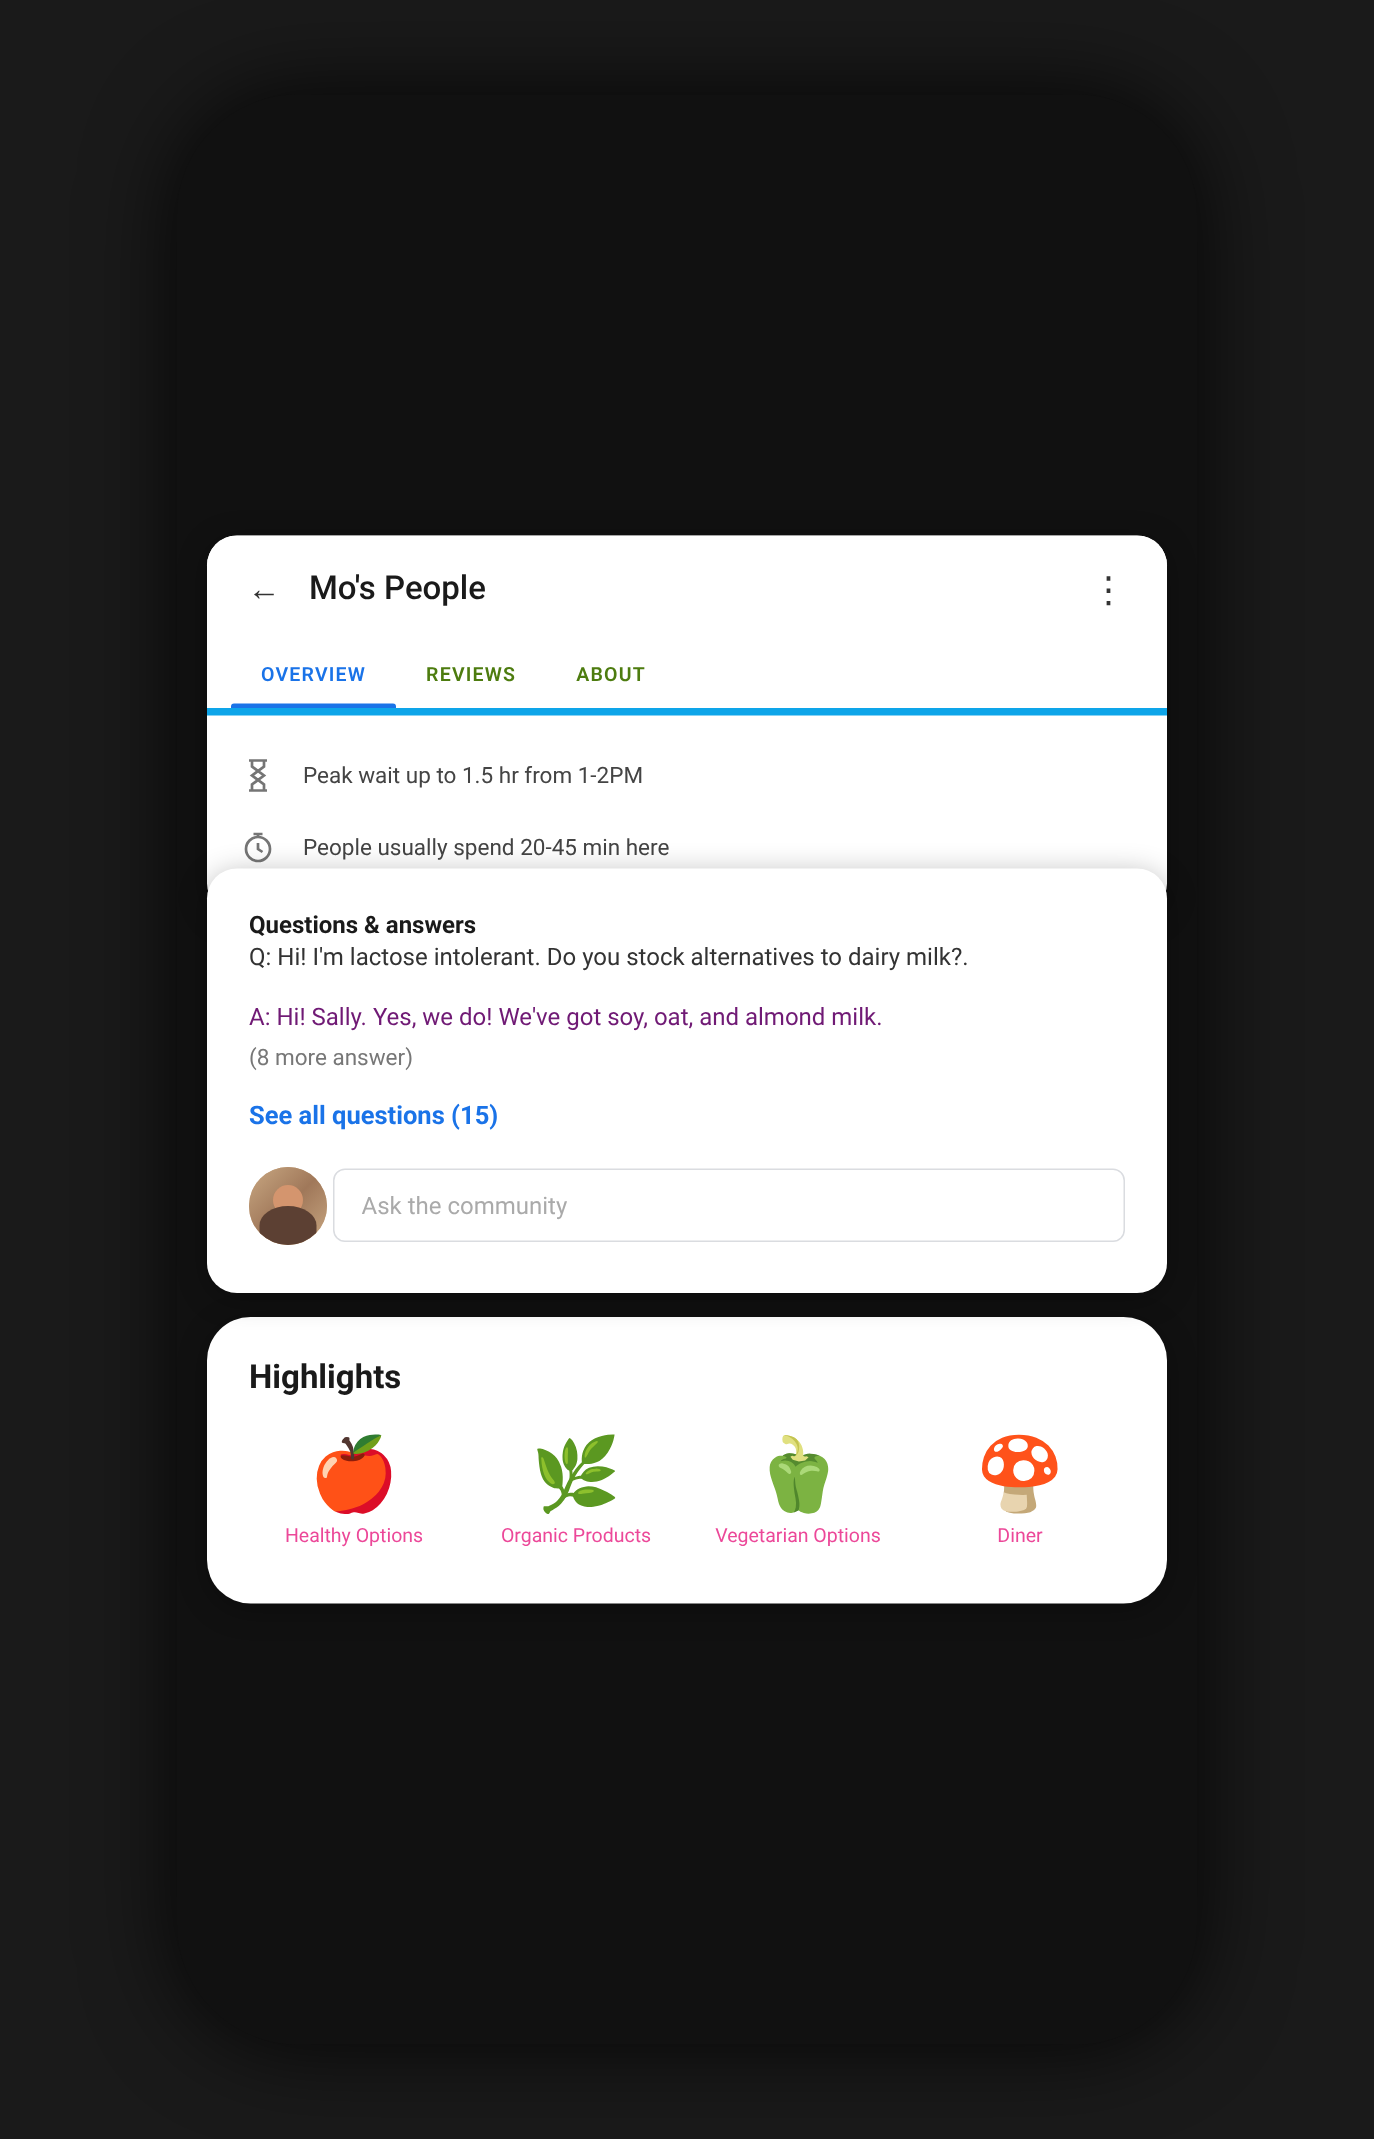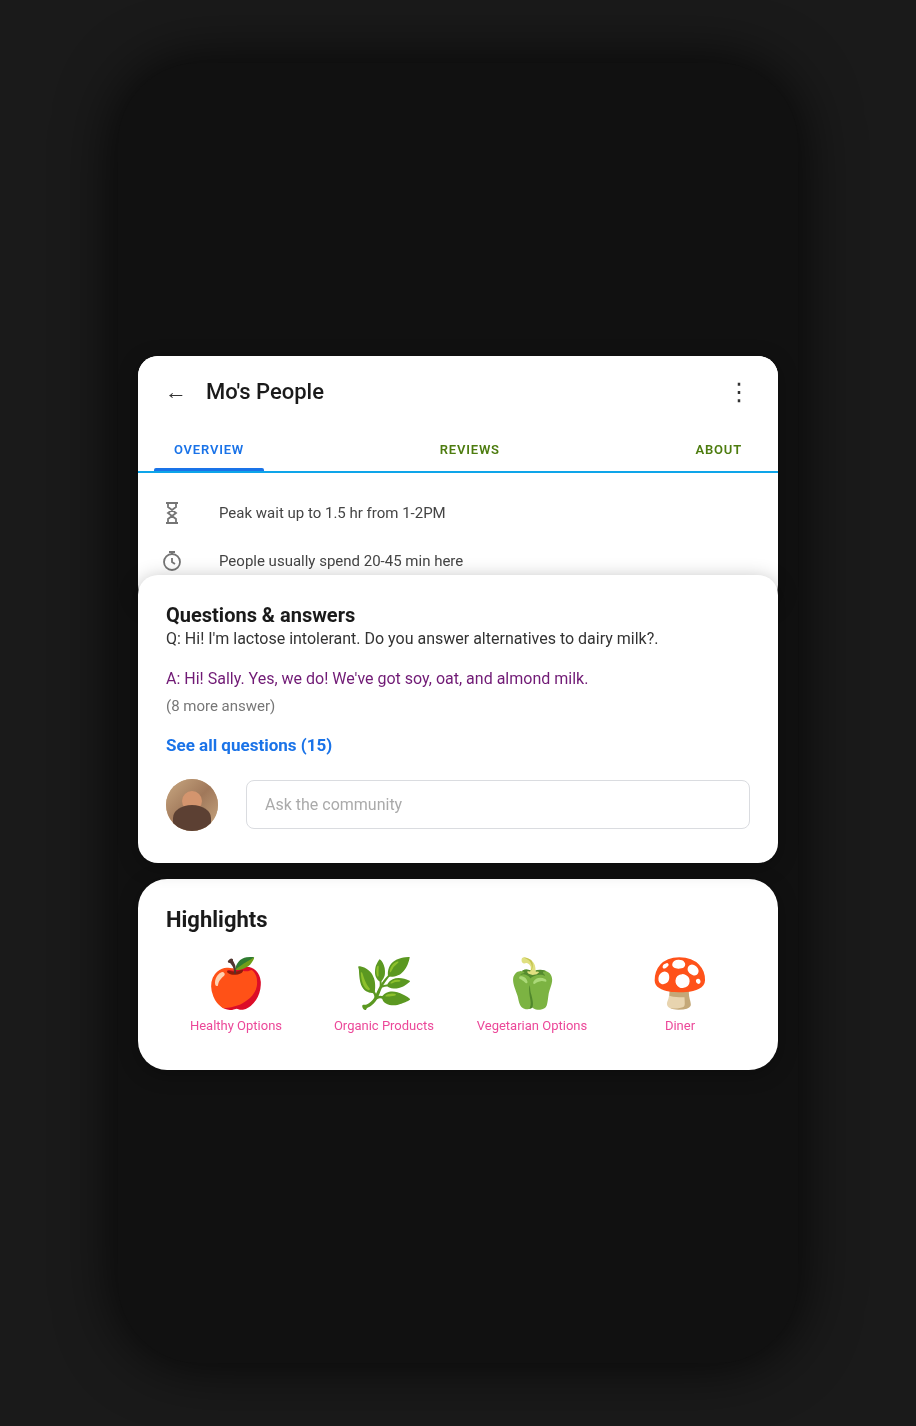--- a/index.html
+++ b/index.html
@@ -84,23 +84,22 @@
       width: 36px;
       height: 36px;
       display: flex;
       align-items: center;
       justify-content: center;
       cursor: pointer;
     }
 
     .tabs {
       display: flex;
-      border-bottom: 2px solid #0ea5e9;
+      border-bottom: 5px solid #0ea5e9;
       padding: 0 16px;
-      justify-content: space-between;
     }
 
     .tab {
       padding: 14px 20px;
       font-size: 13px;
       font-weight: 600;
       letter-spacing: 0.8px;
       color: #4d7c0f;
       cursor: pointer;
       position: relative;
@@ -122,21 +121,21 @@
       border-radius: 2px 2px 0 0;
     }
 
     .info-rows {
       padding: 16px 20px 20px;
     }
 
     .info-row {
       display: flex;
       align-items: center;
-      gap: 33px;
+      gap: 16px;
       padding: 10px 0;
     }
 
     .info-icon {
       width: 28px;
       height: 28px;
       display: flex;
       align-items: center;
       justify-content: center;
       color: #666;
@@ -153,21 +152,21 @@
       background: #fff;
       border-radius: 20px;
       padding: 28px 28px 32px;
       box-shadow: 0 4px 20px rgba(0,0,0,0.3);
       position: relative;
       z-index: 5;
       margin-bottom: 16px;
     }
 
     .qa-title {
-      font-size: 20px;
+      font-size: 16px;
       font-weight: 700;
       color: #1a1a1a;
     }
 
     .qa-question {
       font-size: 16px;
       color: #333;
       line-height: 1.5;
       margin-bottom: 16px;
     }
@@ -190,21 +189,21 @@
       font-weight: 700;
       color: #1a73e8;
       cursor: pointer;
       margin-bottom: 24px;
       display: block;
     }
 
     .ask-row {
       display: flex;
       align-items: center;
-      gap: 28px;
+      gap: 4px;
     }
 
     .avatar {
       width: 52px;
       height: 52px;
       border-radius: 50%;
       overflow: hidden;
       flex-shrink: 0;
       background: #c9a882;
     }
@@ -354,21 +353,21 @@
               <path d="M12 3v2"></path>
             </svg>
           </div>
           <span class="info-text">People usually spend 20-45 min here</span>
         </div>
       </div>
     </div>
 
     <div class="qa-card">
       <div class="qa-title">Questions &amp; answers</div>
-      <div class="qa-question">Q: Hi! I'm lactose intolerant. Do you answer alternatives to dairy milk?.</div>
+      <div class="qa-question">Q: Hi! I'm lactose intolerant. Do you stock alternatives to dairy milk?.</div>
       <div class="qa-answer">A: Hi! Sally. Yes, we do! We've got soy, oat, and almond milk.</div>
       <div class="qa-more">(8 more answer)</div>
       <a class="see-all-link">See all questions (15)</a>
 
       <div class="ask-row">
         <div class="avatar">
           <div class="avatar-img"></div>
         </div>
         <div class="ask-input">Ask the community</div>
       </div>

